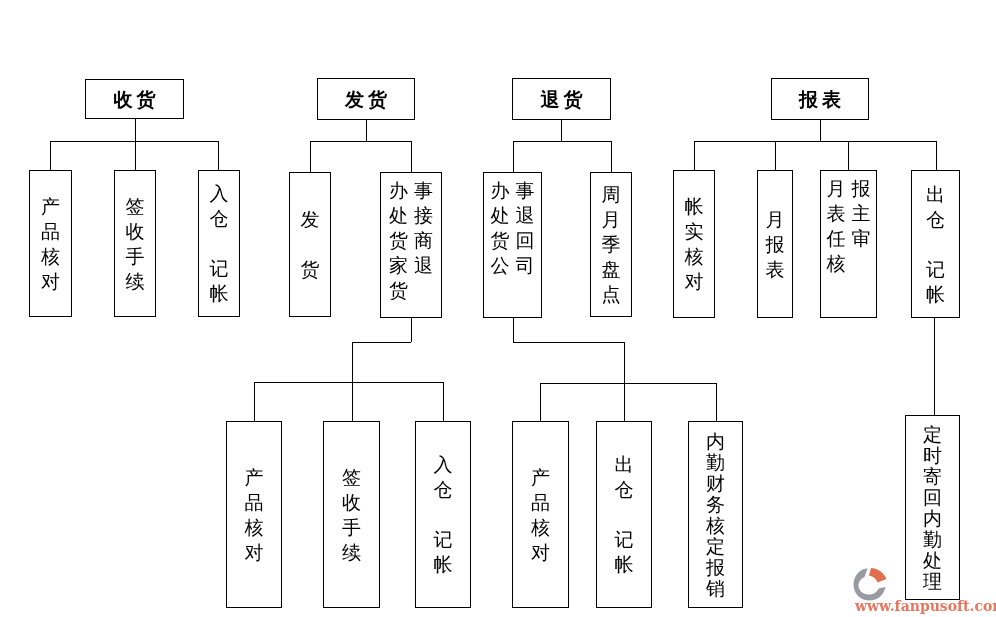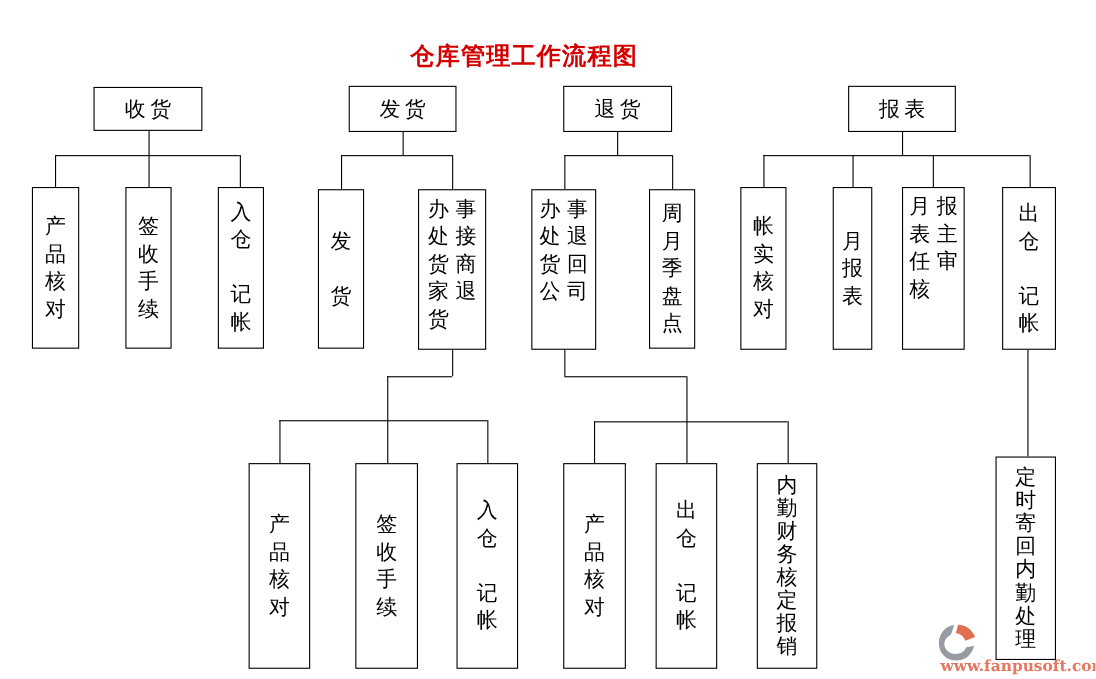--- a/index.html
+++ b/index.html
@@ -4,38 +4,37 @@
 <style>
   html,body{margin:0;padding:0;background:#fff;}
   .stage{position:relative;width:996px;height:617px;background:#ffffff;overflow:hidden;
          font-family:"DejaVu Sans","Liberation Sans",sans-serif;}
   .title{position:absolute;left:373px;top:36px;width:240px;font-size:22px;font-weight:bold;
          letter-spacing:1px;white-space:nowrap;}
   .edge{position:absolute;background:#000000;}
   .node{position:absolute;border:1px solid #000000;background:#ffffff;box-sizing:border-box;
         display:flex;flex-direction:column;align-items:center;justify-content:center;
         font-size:19px;color:#000;line-height:1;}
-  .node.h{flex-direction:row;letter-spacing:4px;padding-left:4px;}
+  .node.h{flex-direction:row;letter-spacing:4px;padding-left:4px;font-weight:bold;}
   .node.cols{justify-content:flex-start;padding-top:8px;}
   .vline{display:block;text-align:center;}
   .crow{display:flex;}
   .cell{width:20px;text-align:center;display:inline-block;}
   .cell + .cell{margin-left:5px;}
   .watermark{position:absolute;left:846px;top:560px;width:150px;height:57px;opacity:0.88;z-index:5;}
   .wm-logo{position:absolute;left:5px;top:5px;}
   .wm-brand{position:absolute;left:40px;top:12px;font-size:27px;font-weight:bold;
             white-space:nowrap;letter-spacing:0px;}
   .wm-url{position:absolute;left:9px;top:38px;font-size:14px;font-weight:bold;
           font-family:"DejaVu Serif","Liberation Serif",serif;white-space:nowrap;}
 </style>
 </head>
 <body>
 
 <div class="stage">
-  <div class="title" style="color: rgb(212, 0, 0);">仓库管理工作流程图</div>
 
   <div id="edges">
       <div class="edge" style="left: 135px; top: 119px; width: 1px; height: 51px; background: rgb(0, 0, 0);"></div>
       <div class="edge" style="left: 50px; top: 141px; width: 168px; height: 1px; background: rgb(0, 0, 0);"></div>
       <div class="edge" style="left: 50px; top: 141px; width: 1px; height: 29px; background: rgb(0, 0, 0);"></div>
       <div class="edge" style="left: 218px; top: 141px; width: 1px; height: 29px; background: rgb(0, 0, 0);"></div>
       <div class="edge" style="left: 366px; top: 120px; width: 1px; height: 21px; background: rgb(0, 0, 0);"></div>
       <div class="edge" style="left: 310px; top: 141px; width: 101px; height: 1px; background: rgb(0, 0, 0);"></div>
       <div class="edge" style="left: 310px; top: 141px; width: 1px; height: 31px; background: rgb(0, 0, 0);"></div>
       <div class="edge" style="left: 411px; top: 141px; width: 1px; height: 31px; background: rgb(0, 0, 0);"></div>

